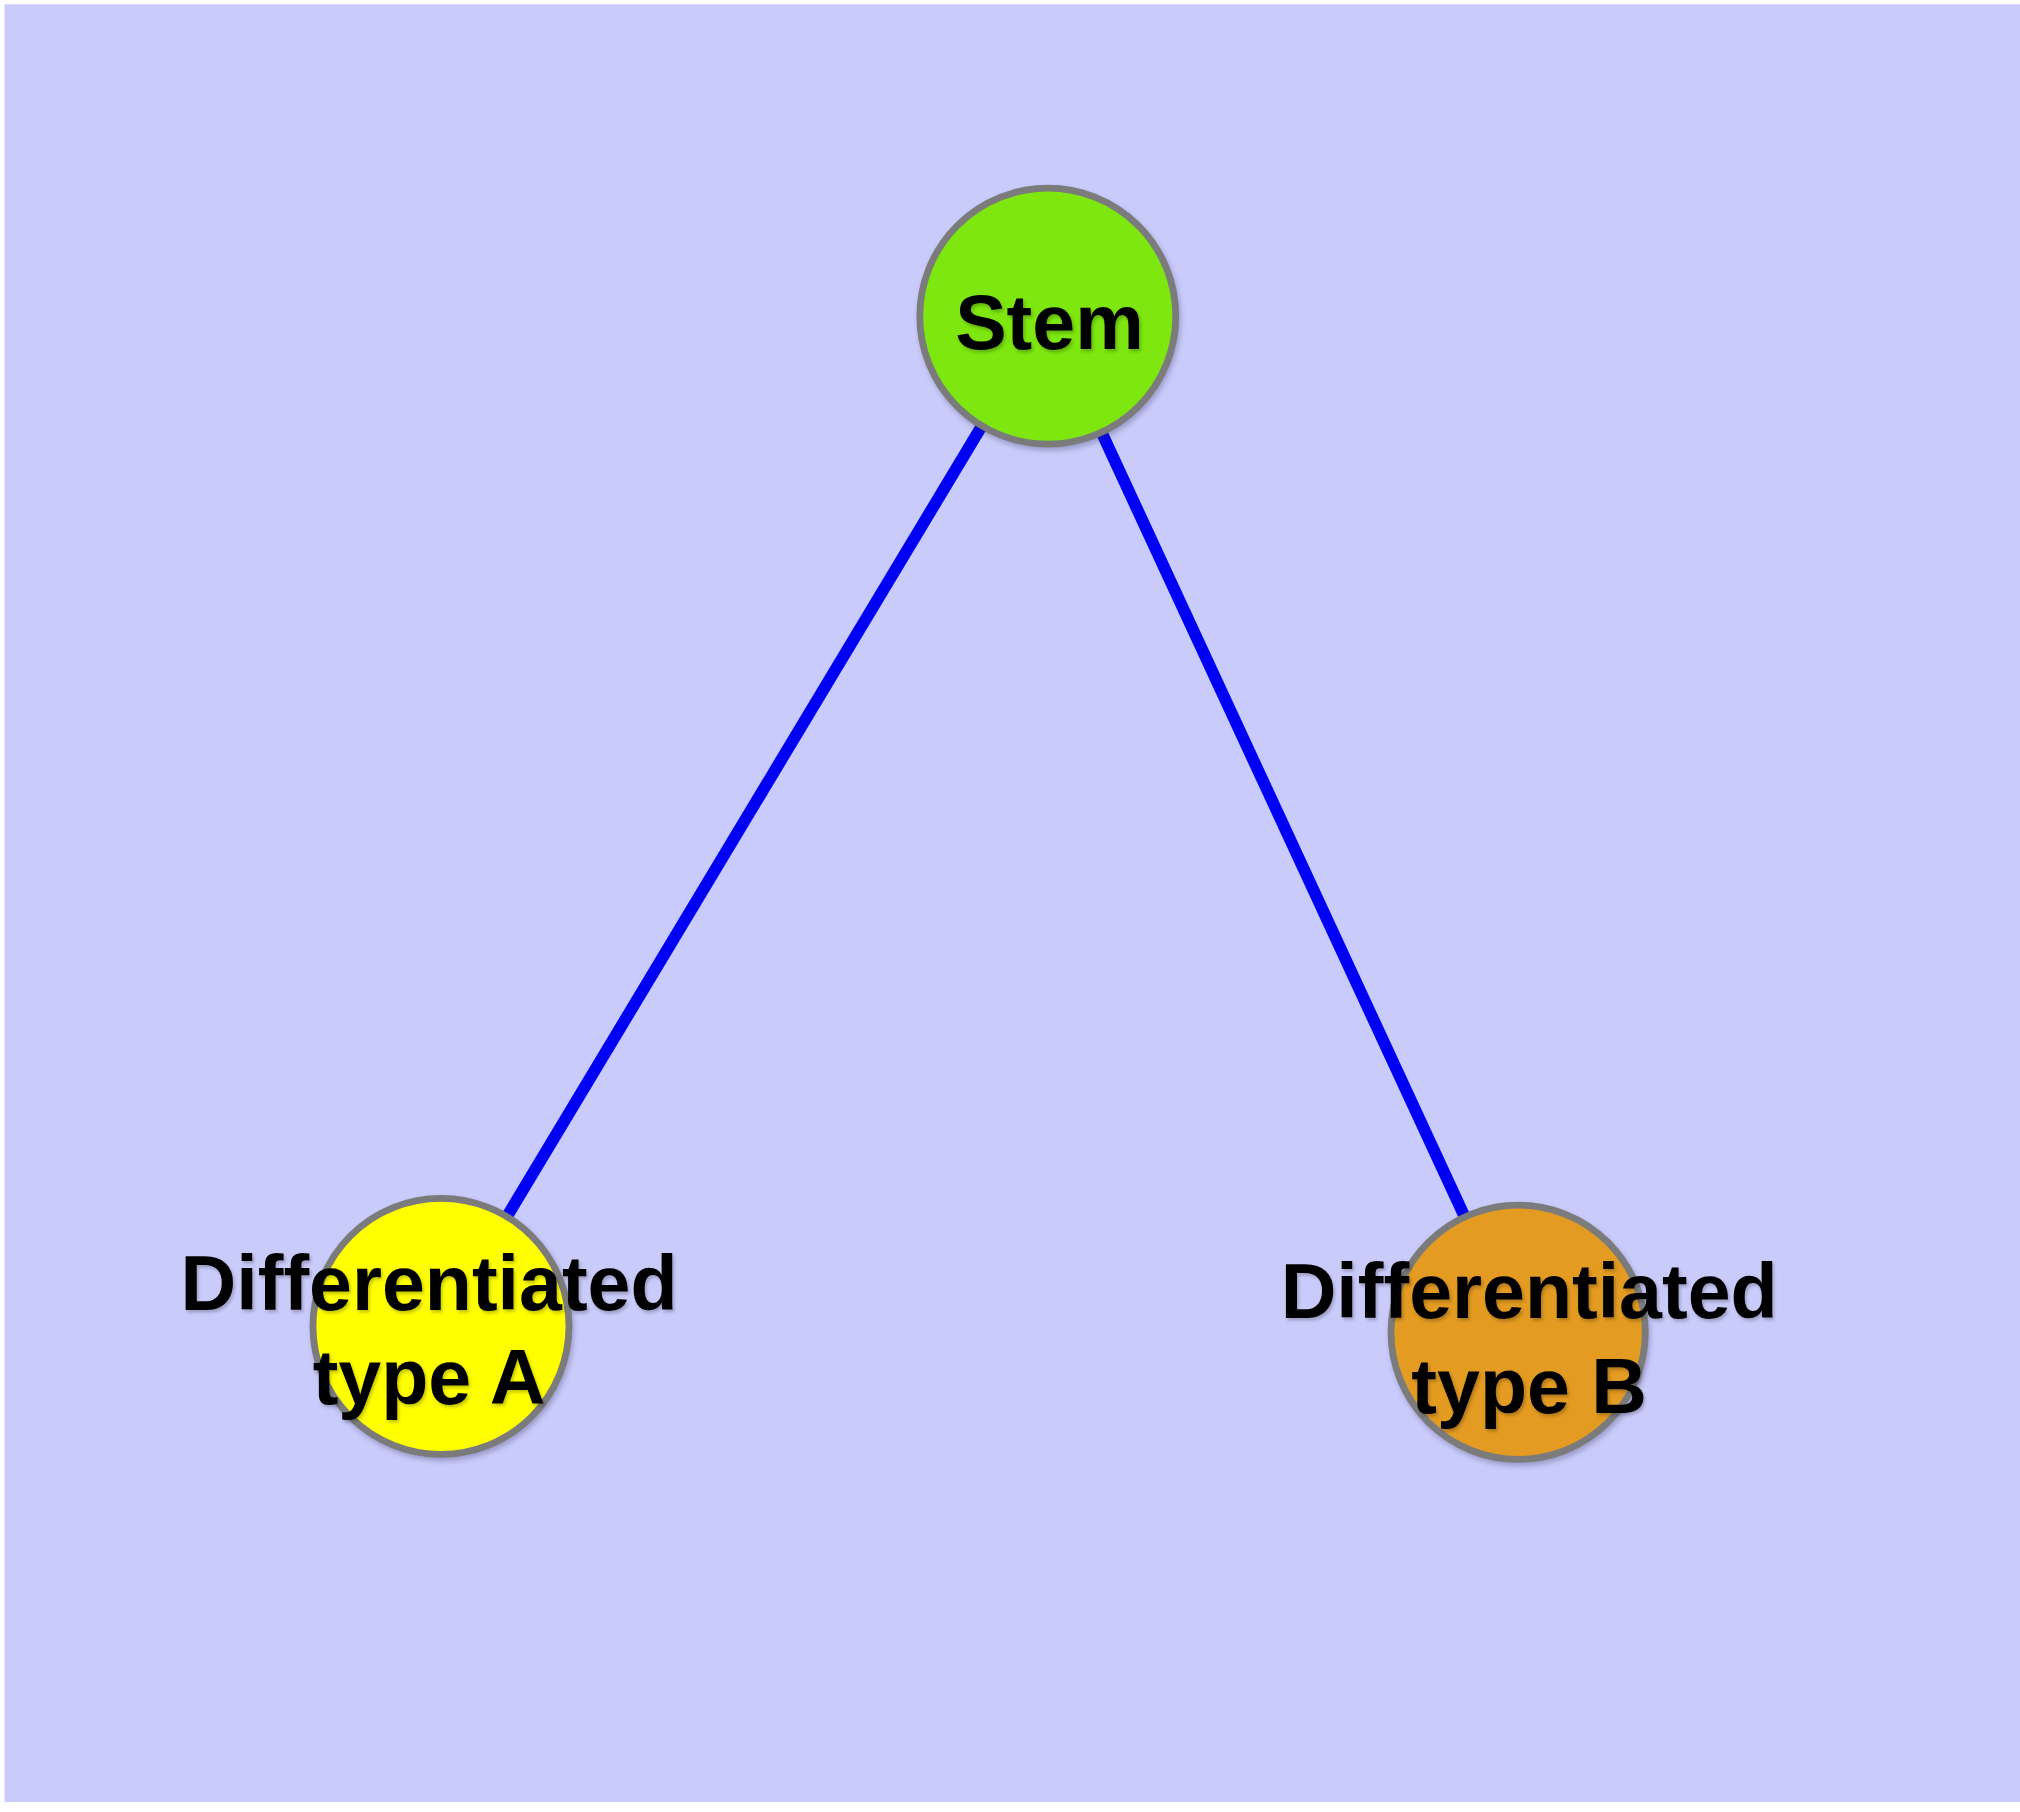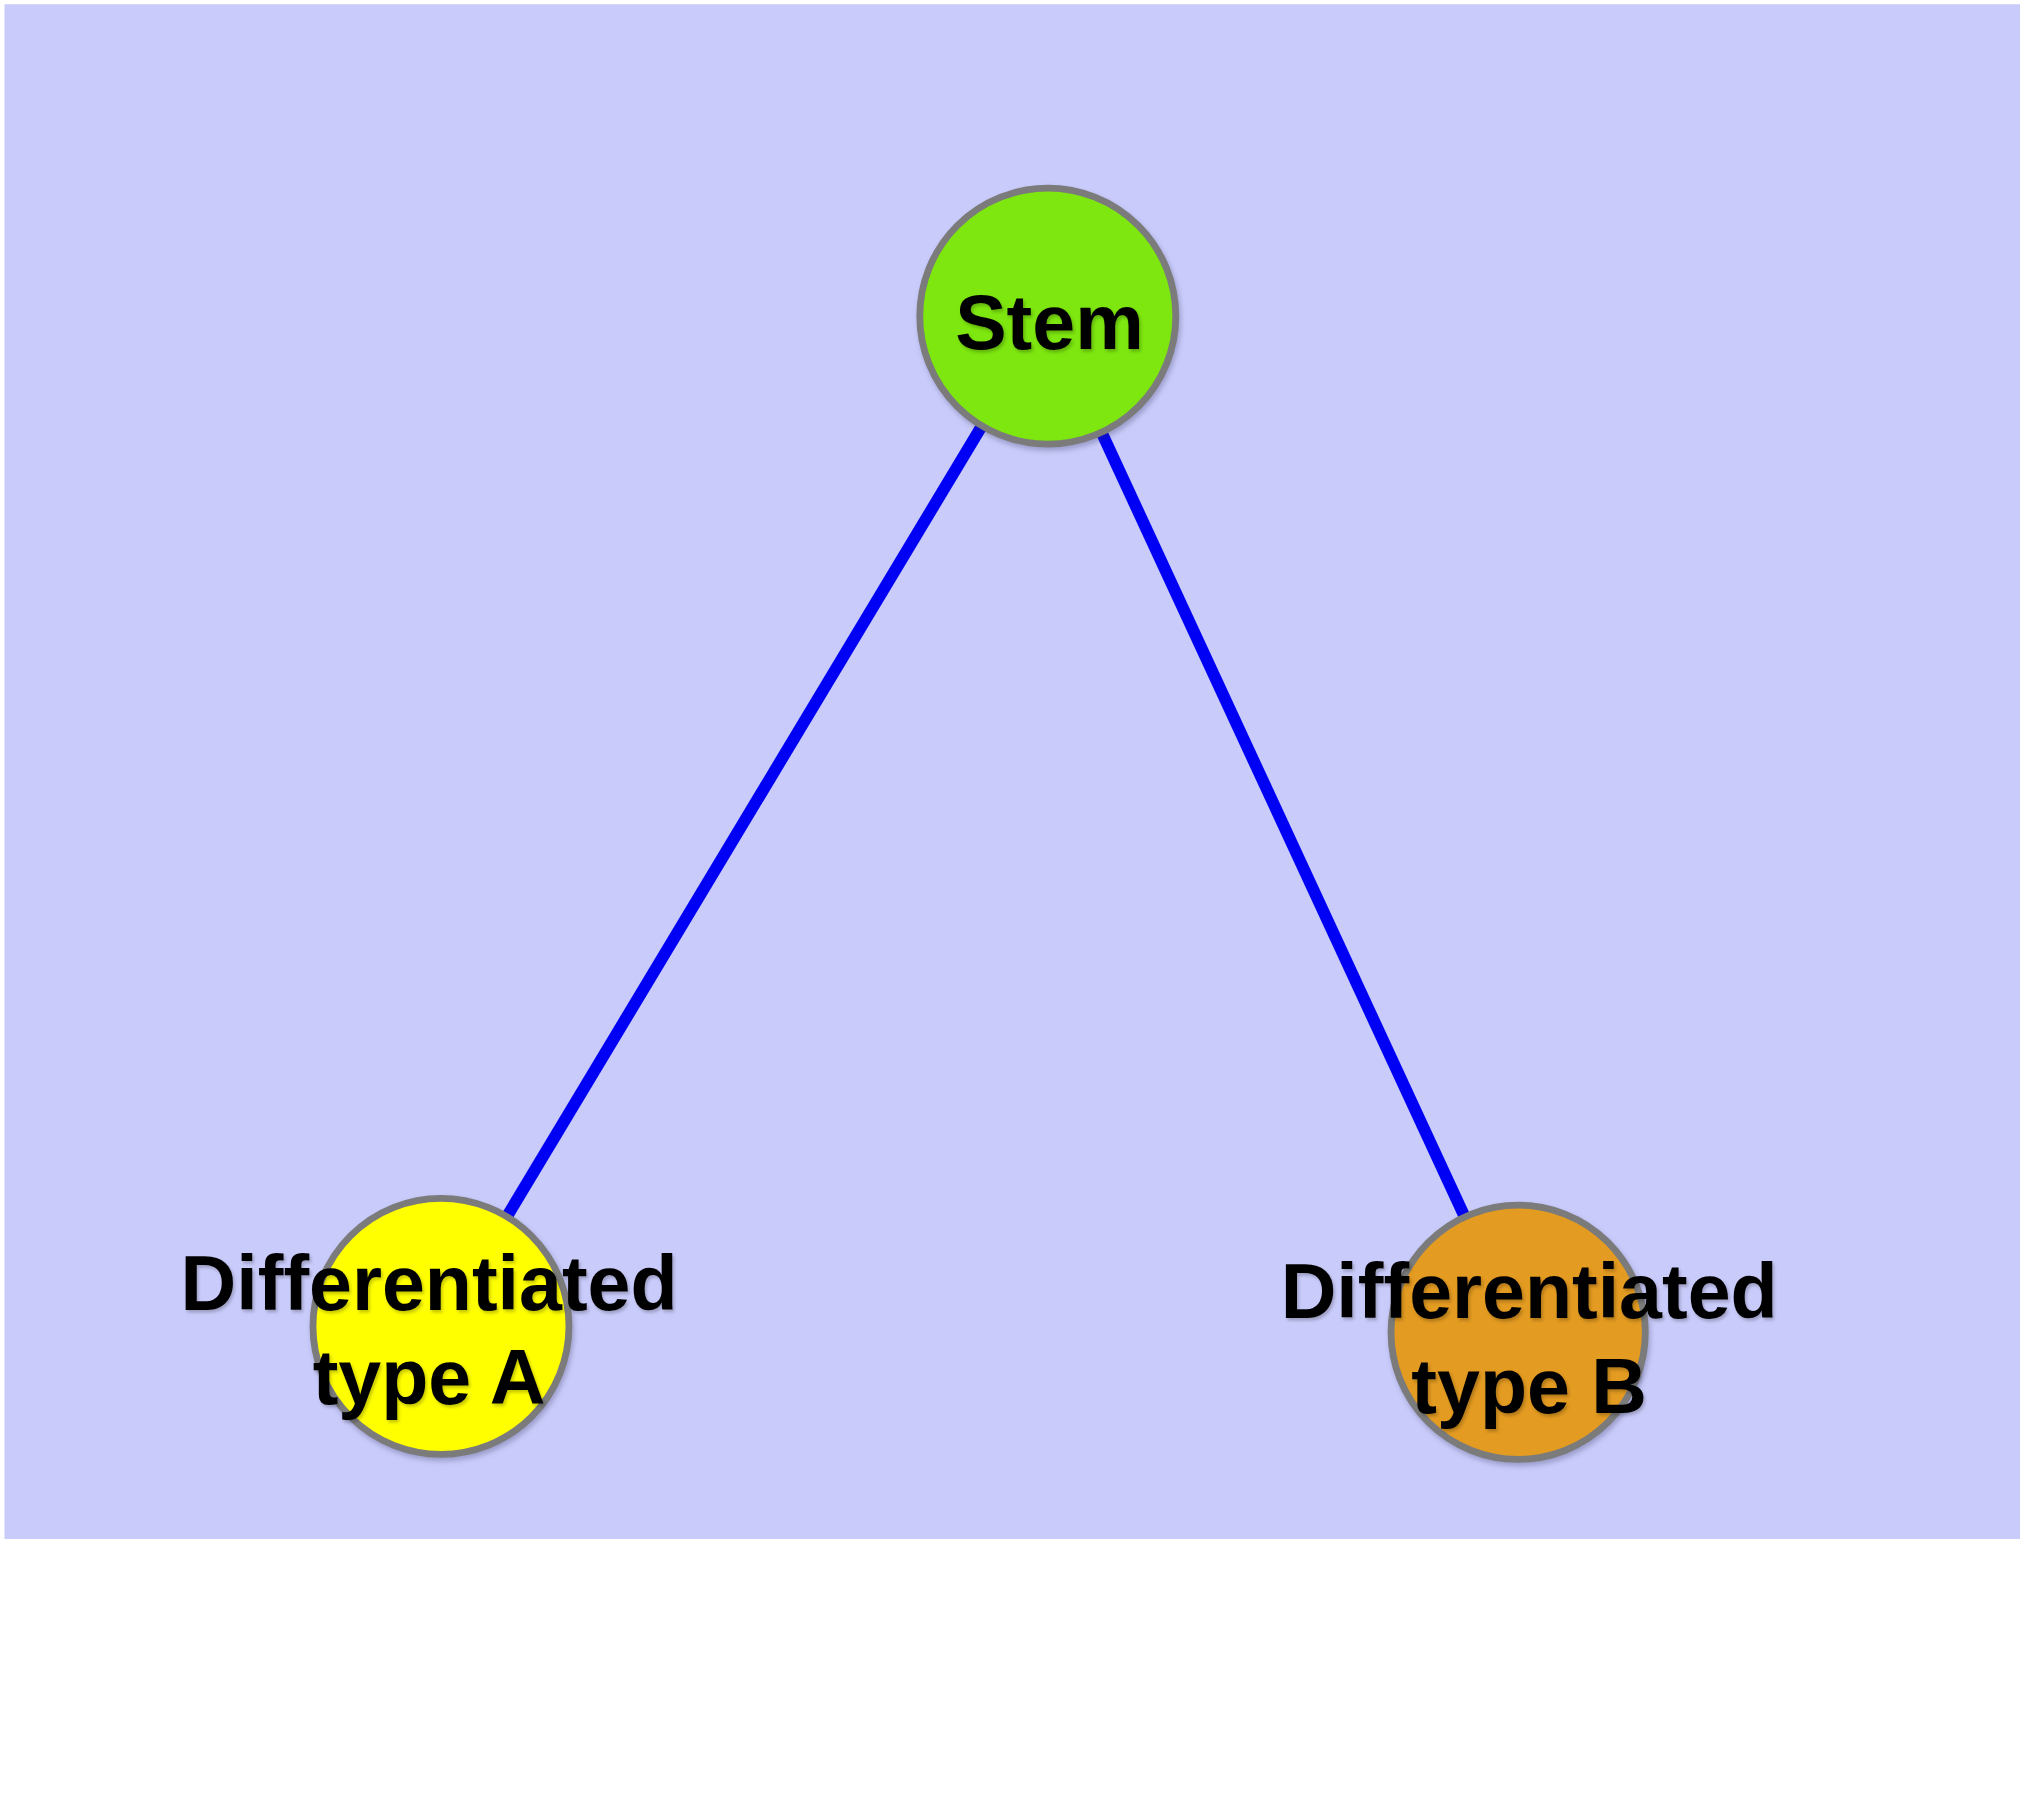--- a/index.html
+++ b/index.html
@@ -3,21 +3,21 @@
 <meta charset="utf-8">
 <style>
   html, body {
     margin: 0;
     padding: 0;
     background: #ffffff;
   }
   .page {
     position: relative;
     width: 2021px;
-    height: 1539px;
+    height: 1802px;
     background: #ffffff;
     overflow: hidden;
   }
   svg.graph {
     display: block;
     width: 2021px;
     height: 1812px;
   }
   .edge {
     stroke-width: 14px;

